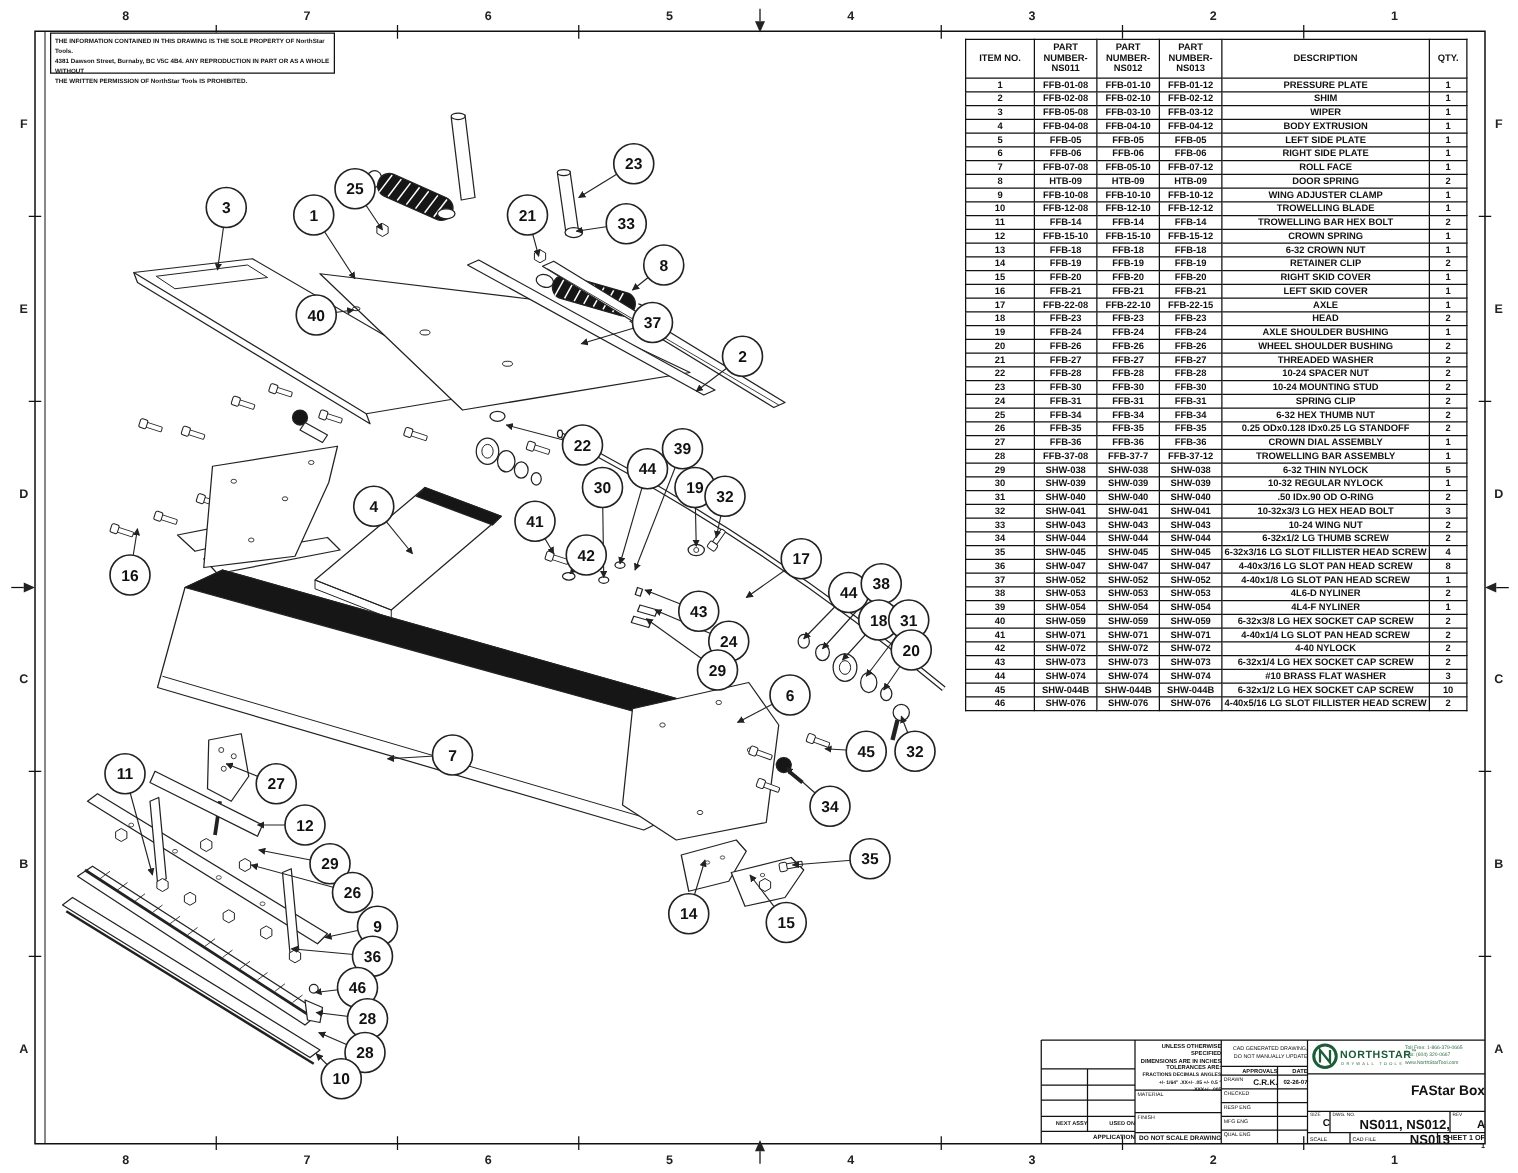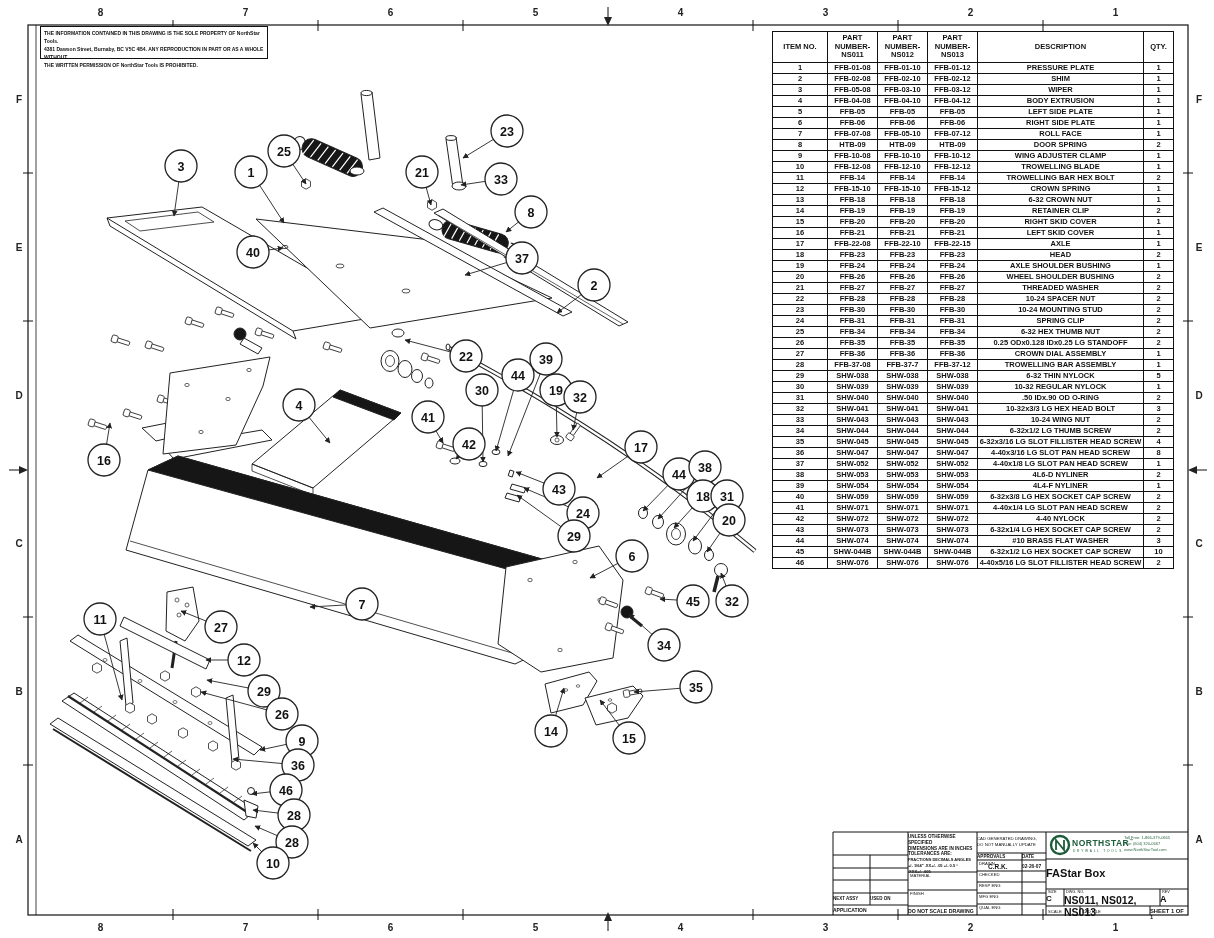--- a/index.html
+++ b/index.html
@@ -15,21 +15,21 @@
   #partsTable th{font-size:7.5px;line-height:8.5px;padding:2px 0}
   #partsTable td{font-size:7.5px;line-height:10px}
 
   
   #copyright{position:absolute;left:40px;top:26px;width:220px;height:27px;
              border:1px solid #111;font-size:5px;font-weight:700;line-height:8px;
              padding:2px 3px;background:#fff}
 
   
   .tbt{position:absolute;white-space:nowrap}
-  .ctr{text-align:left;white-space:normal}
+  .ctr{text-align:right;white-space:normal}
   .b{font-weight:700}
   .green{color:#1d5c38}
 
   #balloon-bubbles circle{fill:#fff;stroke:#222;stroke-width:1.3}
   #balloon-bubbles text{font:700 12.5px "Liberation Sans",sans-serif;text-anchor:middle;fill:#111}
   #leader-lines line{stroke:#222;stroke-width:0.9}
   #zone-labels text{font:700 10px "Liberation Sans",sans-serif;text-anchor:middle;fill:#222}
 </style>
 </head>
 <body>

